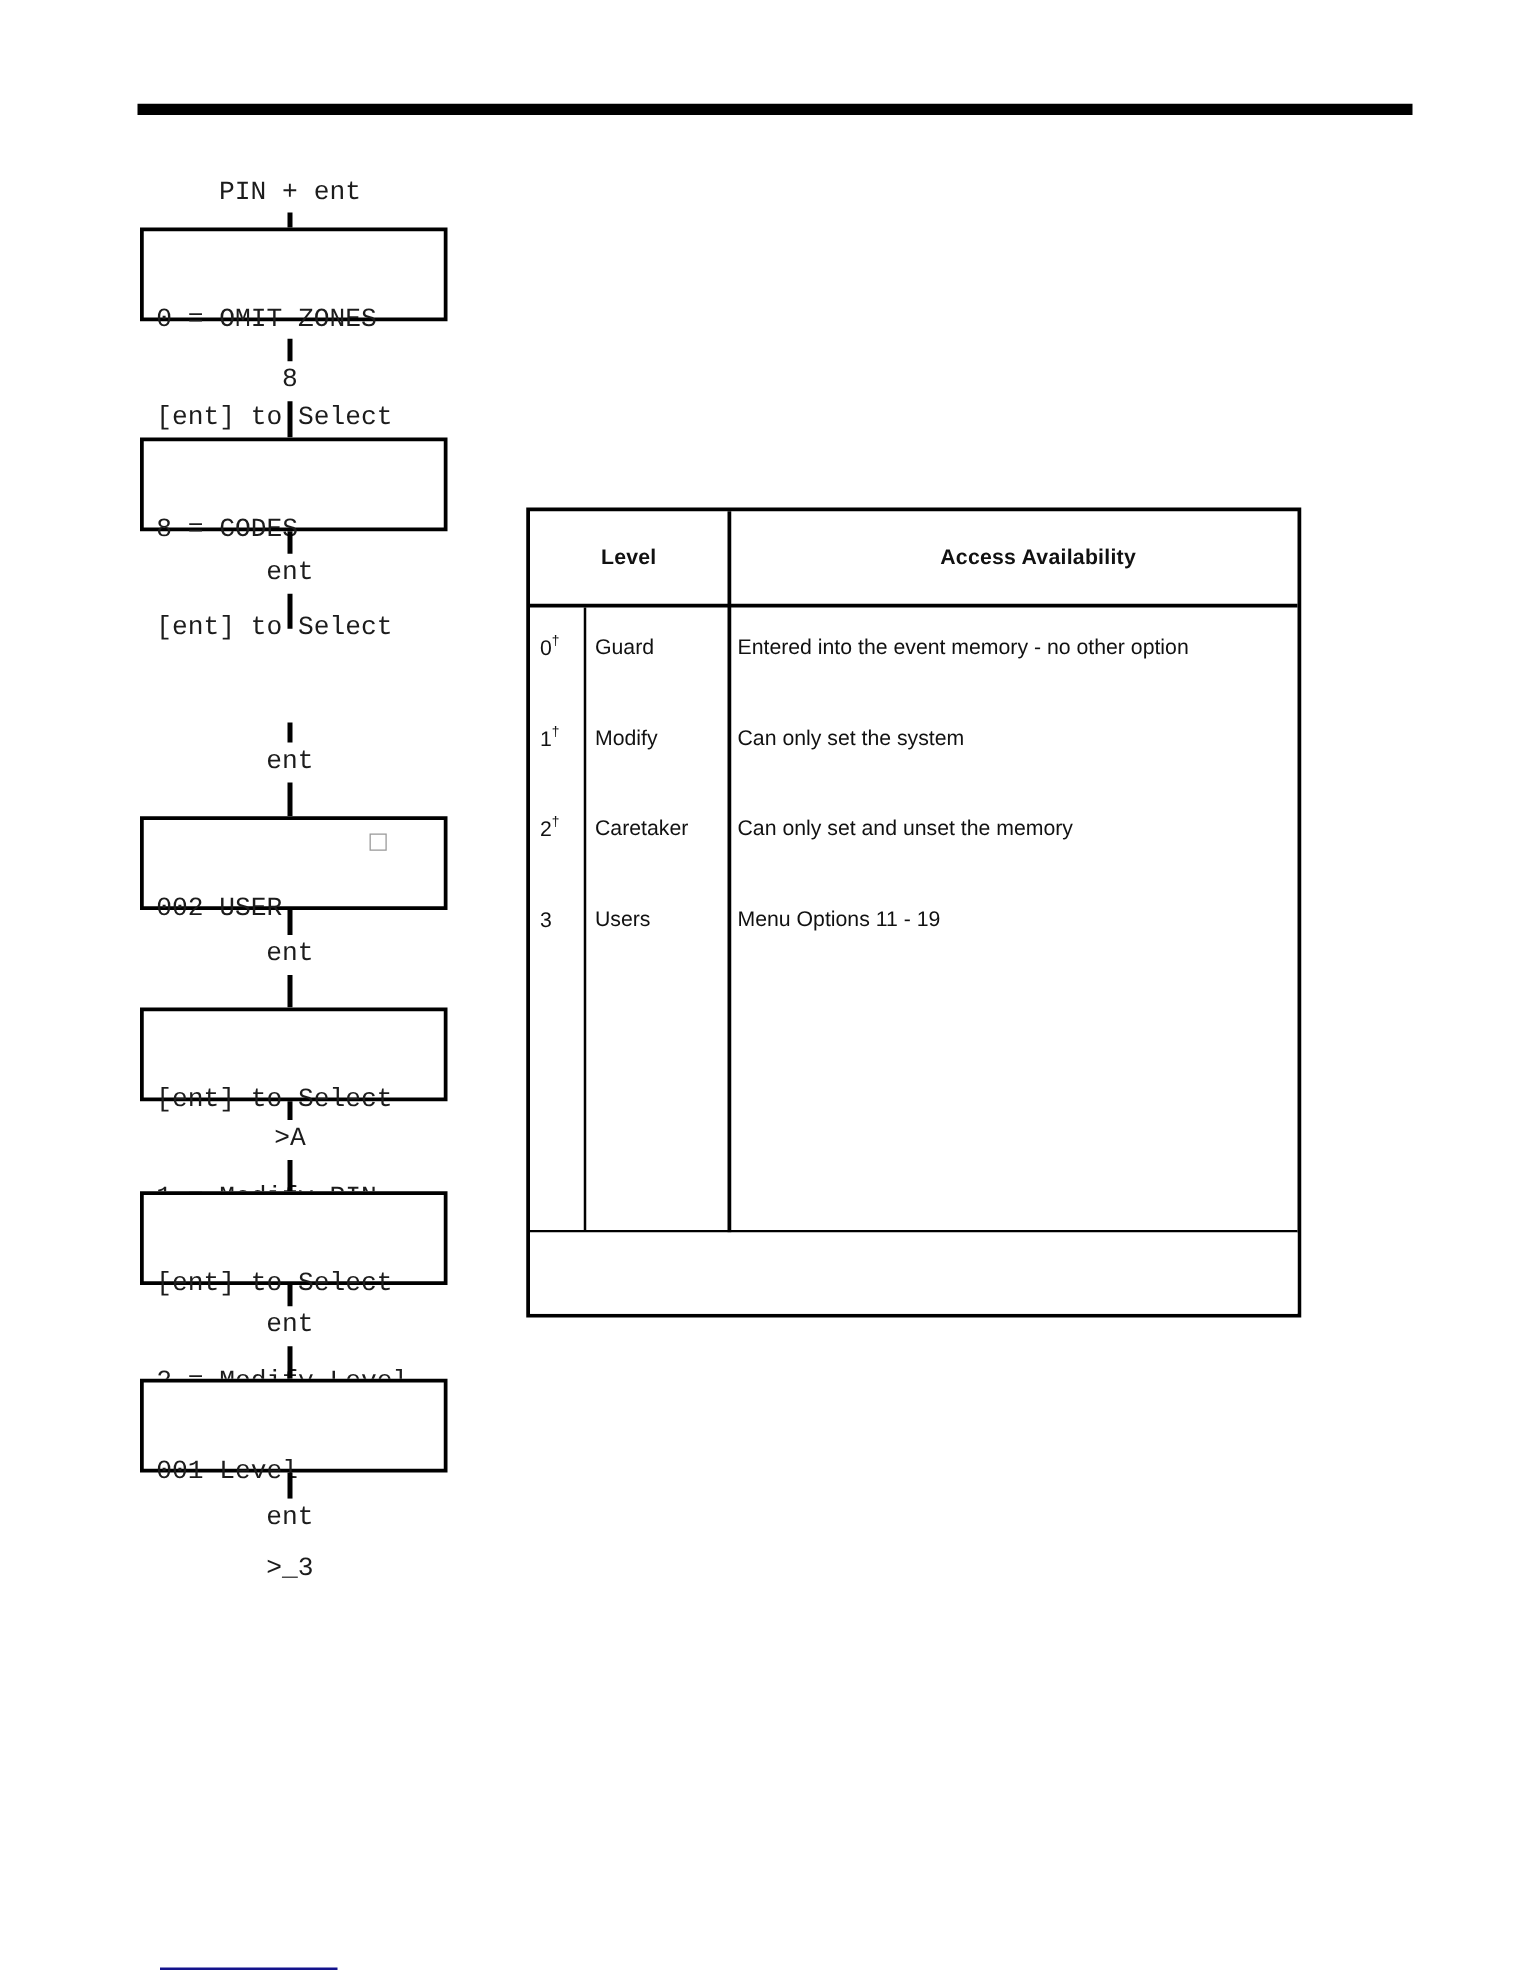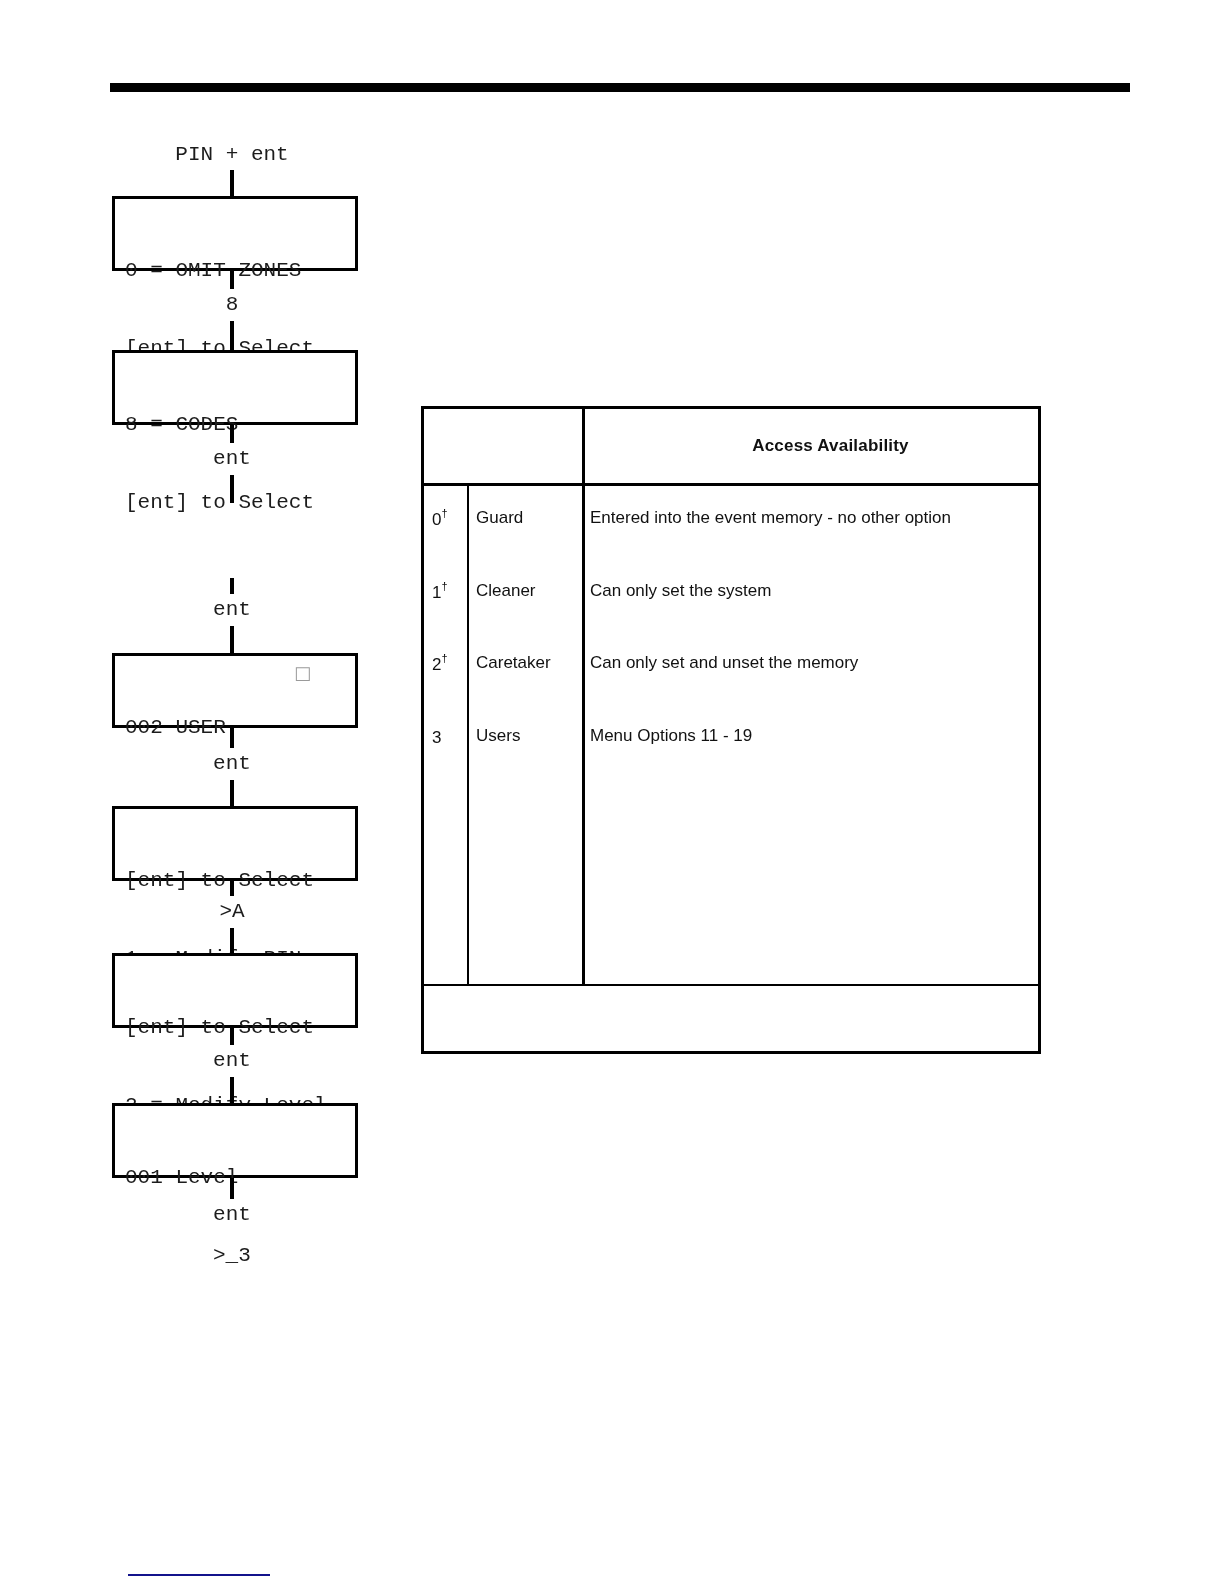--- a/index.html
+++ b/index.html
@@ -12,21 +12,21 @@
   .top-rule { position:absolute; left:110px; top:83px; width:1022px; height:9px; background:#000; }
 
   
   .lcd {
     position:absolute; left:112px; width:246px; height:75px;
     border:3px solid #000; box-sizing:border-box; background:#fff;
     font-family:"Liberation Mono", "DejaVu Sans Mono", monospace;
     font-size:21px; line-height:26px; color:#1c1c1c;
     padding:7px 0 0 10px; white-space:pre;
   }
-  .b1 { top:196px; } .b2 { top:350px; } .b3 { top:503px; }
+  .b1 { top:182px; } .b2 { top:350px; } .b3 { top:503px; }
   .b4 { top:653px; } .b5 { top:806px; } .b6 { top:953px; } .b7 { top:1103px; }
   .lcd .glyph {
     position:absolute; right:44px; top:8px; color:#9a9a9a; font-size:18px; line-height:18px;
     font-family:"DejaVu Sans", sans-serif;
   }
   .b7 .indent { margin-left:88px; }
 
   
   .vline { position:absolute; left:230px; width:4px; background:#000; }
   .v0 { top:170px;  height:26px; }
@@ -133,34 +133,35 @@
   <div class="flabel f6">ent</div>
 
   <div class="lcd b7">
     <div>001 Level</div>
     <div class="indent">&gt;_3</div>
   </div>
   <div class="vline v7"></div>
   <div class="flabel f7">ent</div>
 
   <div class="tbl">
+    <div class="hcell h-level">Level</div>
     <div class="hcell h-access">Access Availability</div>
 
     <div class="hline-header"></div>
     <div class="vline-main"></div>
     <div class="vline-sub"></div>
 
     <div class="trow r1">
       <span class="c-num"><span>0</span><sup>†</sup></span>
       <span class="c-name">Guard</span>
       <span class="c-access">Entered into the event memory - no other option</span>
     </div>
     <div class="trow r2">
       <span class="c-num"><span>1</span><sup>†</sup></span>
-      <span class="c-name">Cleaner</span>
+      <span class="c-name">Modify</span>
       <span class="c-access">Can only set the system</span>
     </div>
     <div class="trow r3">
       <span class="c-num"><span>2</span><sup>†</sup></span>
       <span class="c-name">Caretaker</span>
       <span class="c-access">Can only set and unset the memory</span>
     </div>
     <div class="trow r4">
       <span class="c-num"><span>3</span><sup></sup></span>
       <span class="c-name">Users</span>

